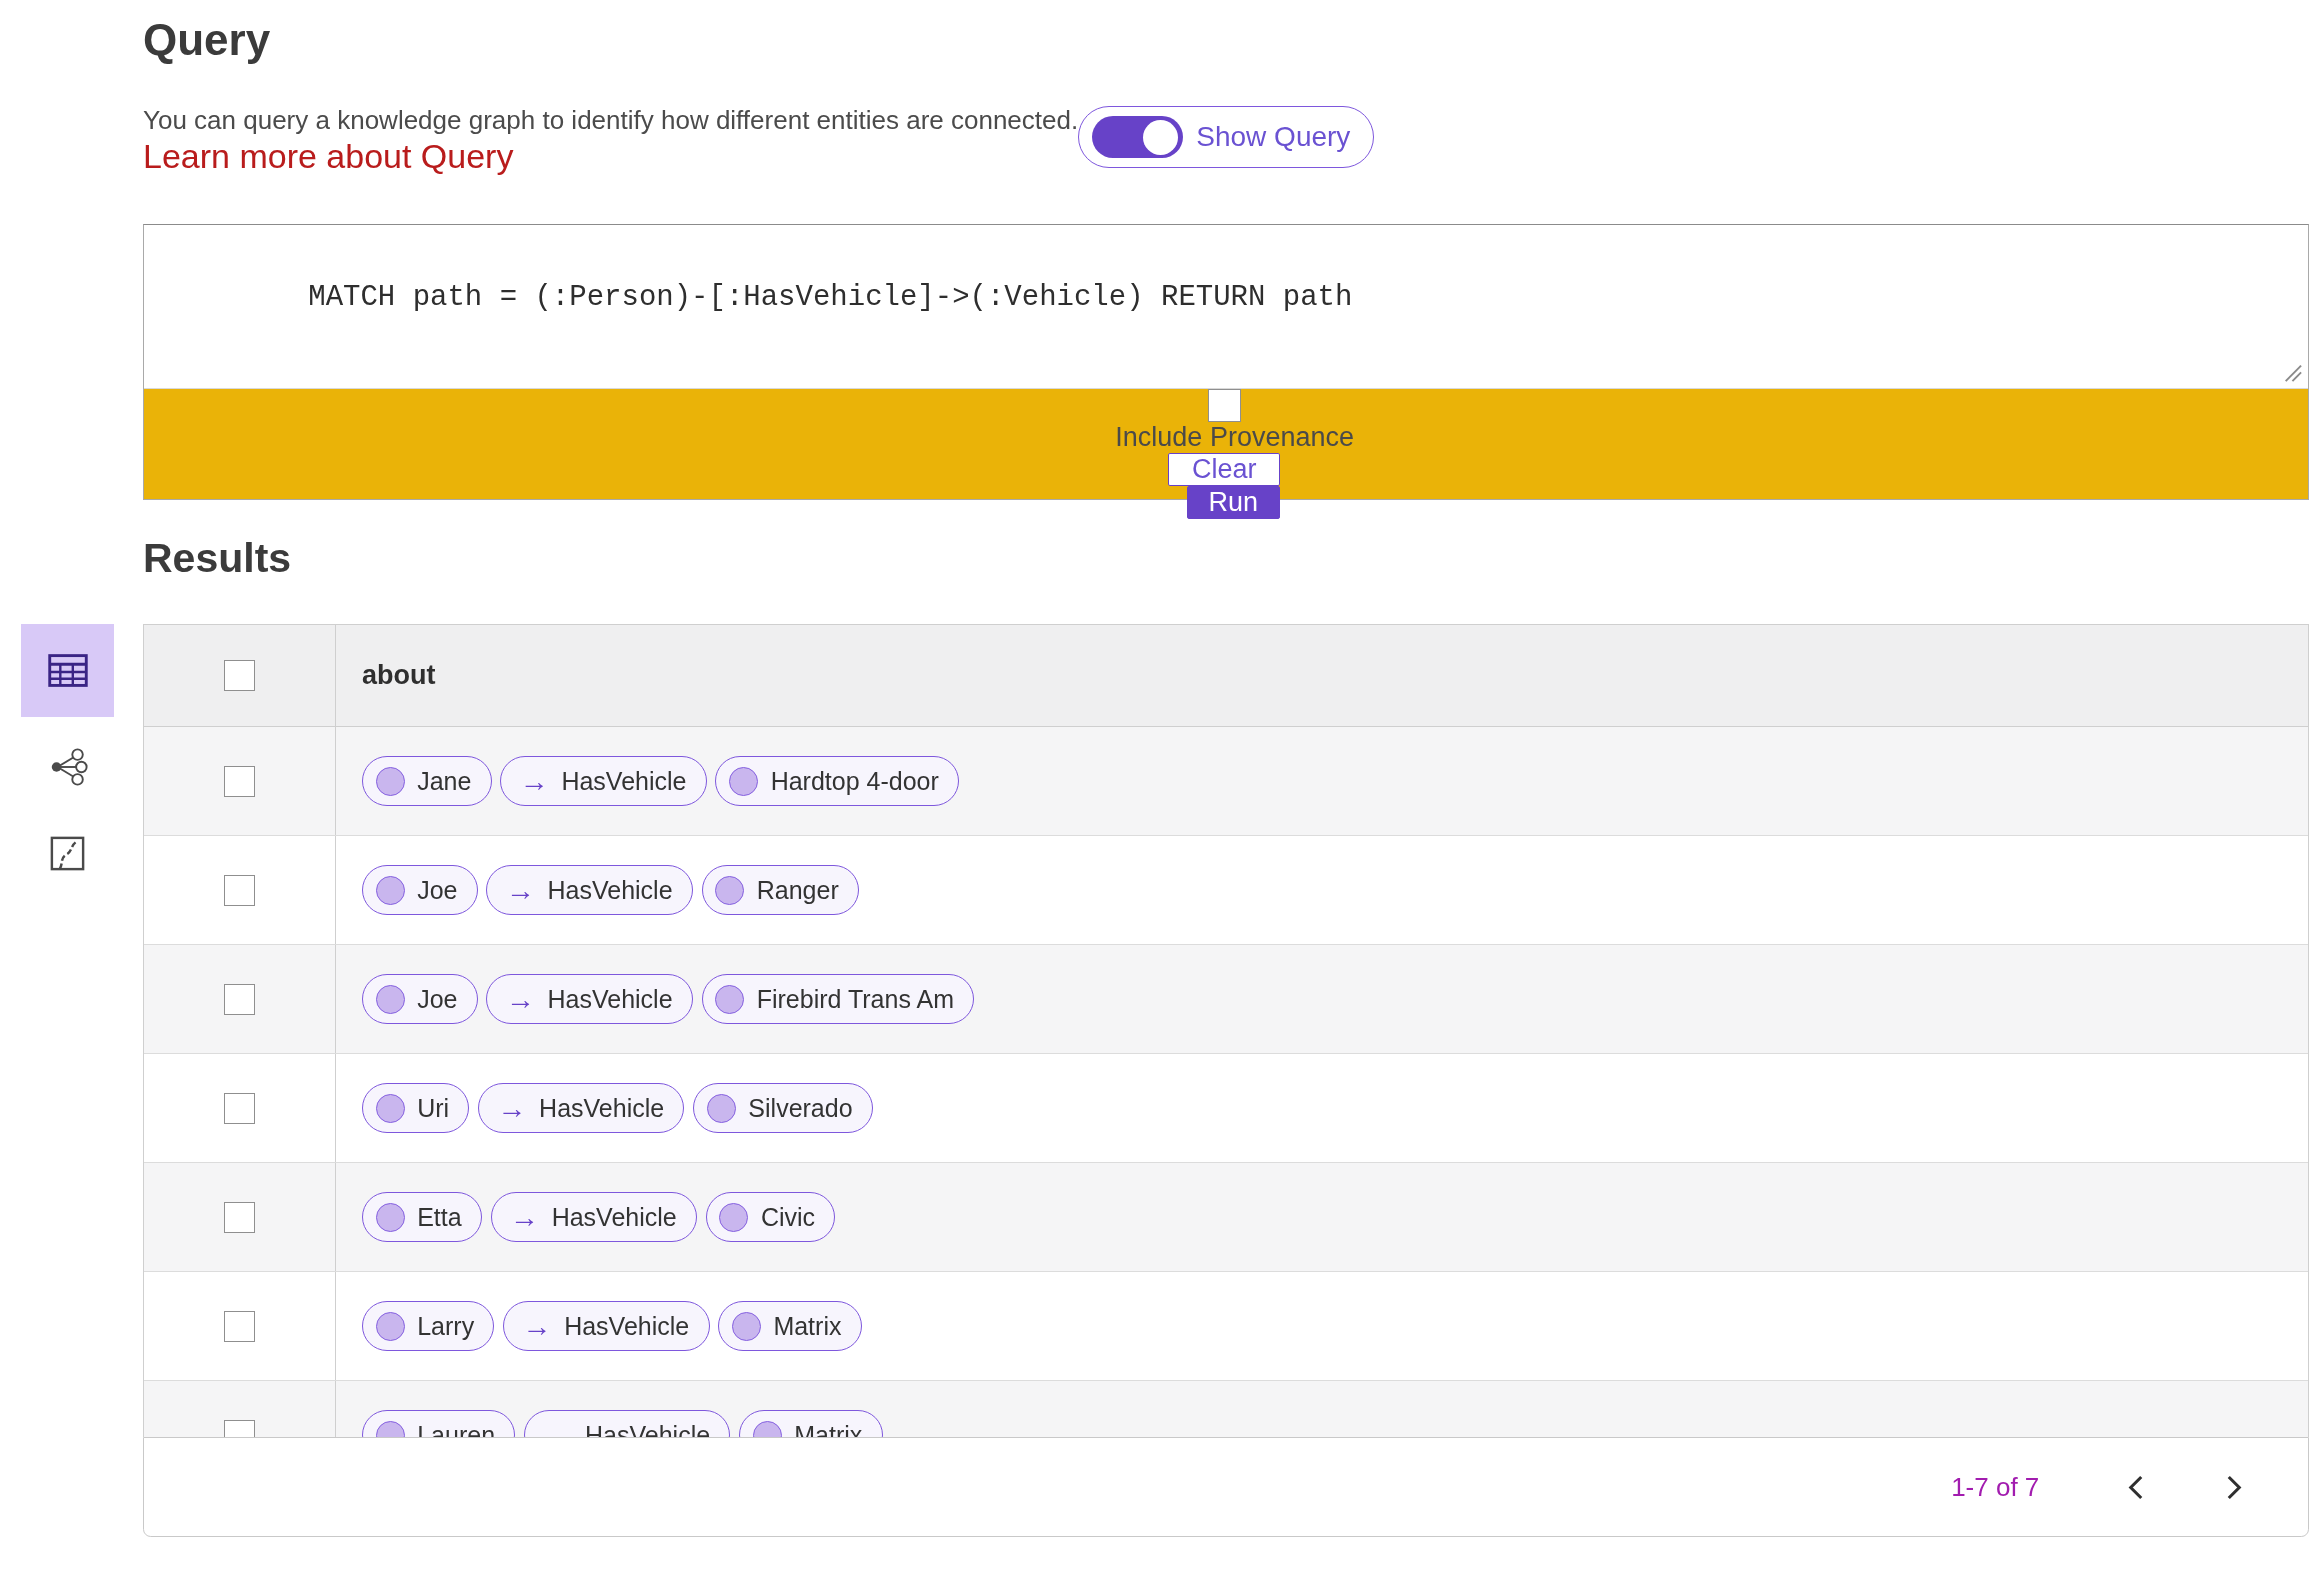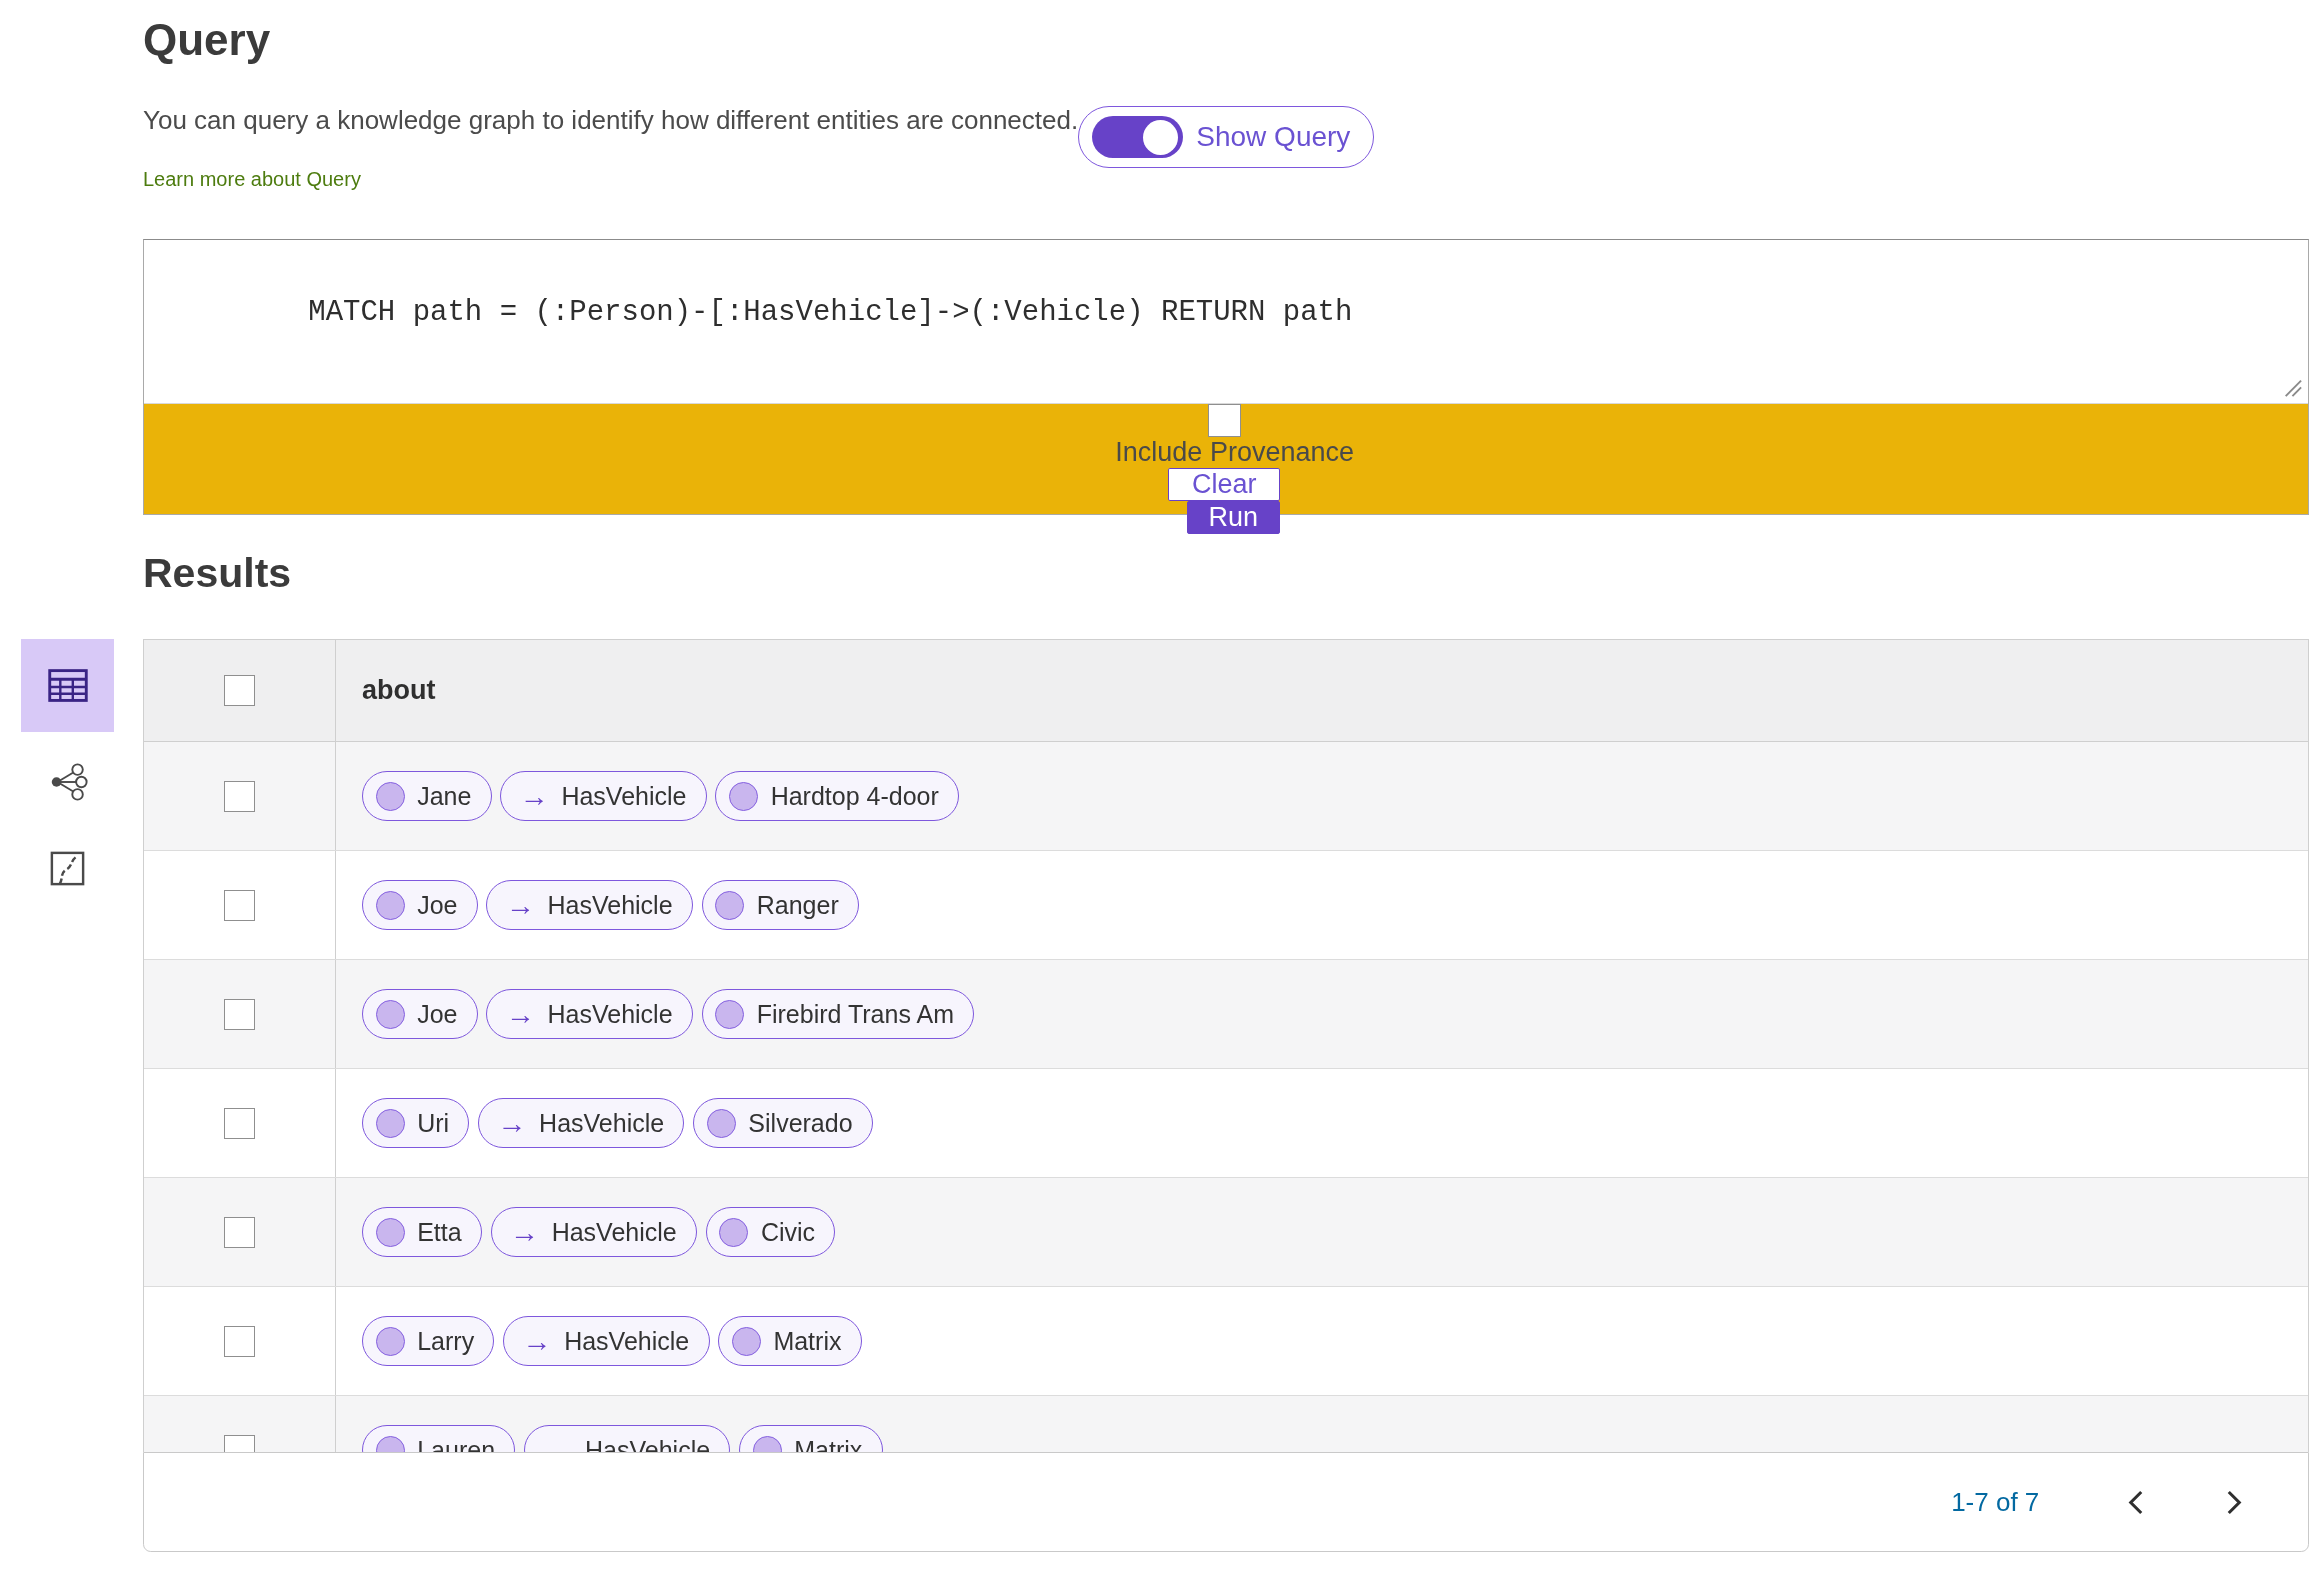--- a/index.html
+++ b/index.html
@@ -6,21 +6,21 @@
   html, body { width: 2317px; height: 1582px; background: #ffffff; overflow: hidden;
     font-family: "Liberation Sans", sans-serif; color: #3c3c3c; }
 
   .page { width: 2317px; height: 1582px; position: relative; }
 
   
   .query-section { margin: 0 7.7px 0 143px; }
   h1[data-name="page-title"] { margin-top: 15.4px; font-size: 44px; font-weight: 700; color: #3b3b3b; }
   .header-row { margin-top: 39px; display: flex; justify-content: flex-start; align-items: flex-start; }
   .desc { font-size: 26px; color: #4b4b4b; line-height: 33px; }
-  .learn-link { display: inline-block; margin-top: 31px; font-size: 20px; color: #4d7c0f;
+  .learn-link { display: inline-block; font-size: 34px; color: #b91c1c;
     text-decoration: none; cursor: pointer; }
 
   
   .show-query { display: inline-flex; align-items: center; gap: 13.5px;
     border: 1.9px solid #7e57dd; border-radius: 39px; padding: 8.7px 23px 8.7px 12.6px;
     background: #fff; cursor: pointer; margin-top: 1.9px; }
   .switch { position: relative; width: 91px; height: 42px; background: #6742c8; border-radius: 21px; }
   .switch .knob { position: absolute; top: 3.9px; right: 4.8px; width: 35px; height: 35px;
     background: #ffffff; border-radius: 50%; }
   .show-query .toggle-label { font-size: 28px; color: #6a52d2; }
@@ -71,21 +71,21 @@
     border-radius: 26px; background: #f7f5fd; padding: 0 19.3px 0 12.6px; gap: 12.6px;
     font-size: 25px; color: #333333; cursor: pointer; white-space: nowrap; }
   .node-circle { width: 29px; height: 29px; border-radius: 50%; background: #c9b6ee;
     border: 1.9px solid #8560e0; flex: none; }
   .pill .arrow { color: #6742c8; font-size: 29px; line-height: 1; margin-left: 5.8px; }
 
   
   .footer { height: 100px; background: #ffffff; border: 1px solid #c9c9c9;
     border-radius: 0 0 7.7px 7.7px; display: flex; align-items: center; justify-content: flex-end;
     padding-right: 54px; }
-  .page-range { font-size: 26px; color: #0369a1; margin-right: 77px; }
+  .page-range { font-size: 26px; color: #a21caf; margin-right: 77px; }
   .page-btn { background: none; border: none; cursor: pointer; width: 39px; height: 39px;
     display: flex; align-items: center; justify-content: center; }
   .page-btn + .page-btn { margin-left: 60px; }
 </style>
 </head>
 <body>
 
 <div class="page" data-name="query-page">
 
   <section class="query-section" data-name="query-section">

